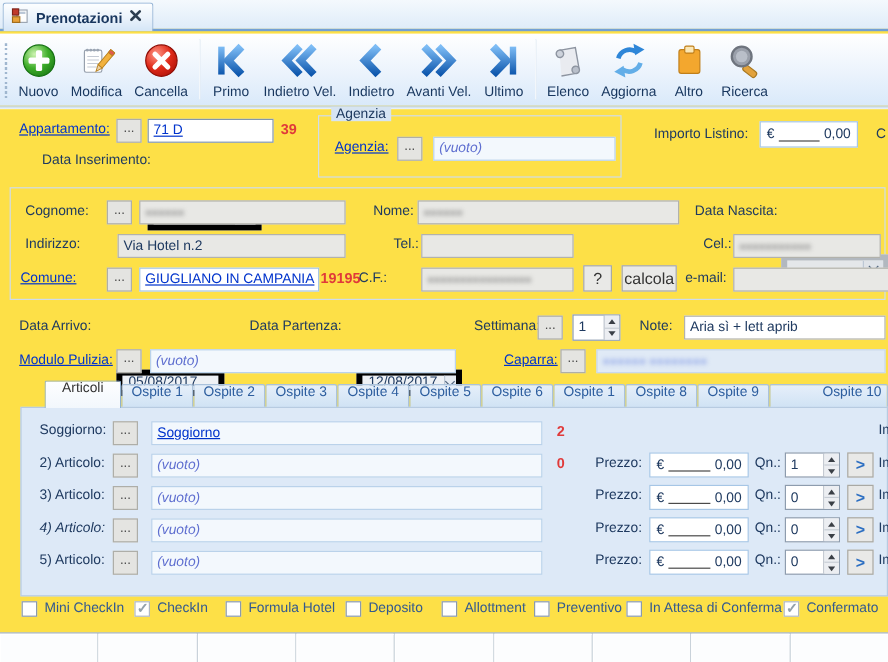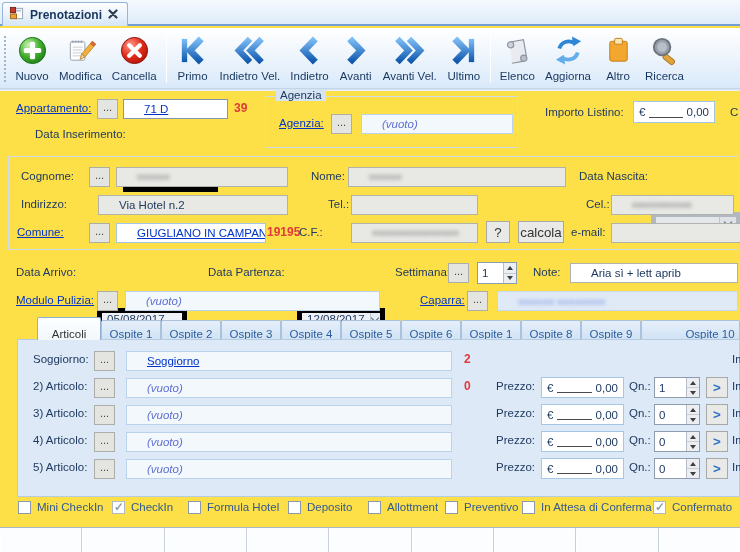--- a/index.html
+++ b/index.html
@@ -25,21 +25,21 @@
   .tbtn { display:flex; flex-direction:column; align-items:center; justify-content:flex-start;
           padding:3px 5px 2px 5px; min-width:44px; cursor:default; }
   .tbtn svg { width:31px; height:31px; }
   .tbtn .tlabel { margin-top:2px; font-size:11.5px; color:#17365e; white-space:nowrap; }
   .tsep { width:1px; height:50px; background:#b9cfe6; border-right:1px solid #ffffff; margin:0 4px; }
 
   
   .lbl { position:absolute; white-space:nowrap; color:#1f3a60; }
   .link { color:#0033cc; text-decoration:underline; }
   .red { color:#e03a3a; font-weight:600; font-size:12px; }
-  .tf { position:absolute; height:20px; display:flex; align-items:center; padding:0 20px;
+  .tf { position:absolute; height:20px; display:flex; align-items:center; padding:0 4px;
         background:#ffffff; border:1px solid #8296ac; white-space:nowrap; overflow:hidden; }
   .tf.blue  { border-color:#a6c6e6; }
   .tf.gray  { background:#e8e8e5; border-color:#b2b2ac; }
   .tf.lightblue { background:#f3f8fd; border-color:#bad2ea; }
   .tf.flatcap   { background:#e0eaf6; border-color:#c8d8ec; }
   .vuoto { font-style:italic; color:#5f6fd0; }
   .blurtxt { filter:blur(2.2px); color:#8a8a8a; font-size:9px; letter-spacing:0; }
   .blurtxt.blu { color:#93a8e8; font-size:10px; }
   .browse { position:absolute; width:21px; height:20px; background:#e4e4e1; border:1px solid #aeaea8;
             color:#4a4a4a; font-size:11px; text-align:center; line-height:14px; }
@@ -70,21 +70,21 @@
   .grp .gtitle { position:absolute; left:10px; top:-8px; background:#d6e4f3; padding:0 4px; }
   .cb { position:absolute; width:13px; height:13px; background:#fff; border:1px solid #8a9aac; }
   .cb.checked { border-color:#b0b8c0; }
   .cb.checked::after { content:"✓"; position:absolute; left:1px; top:-2px; color:#93a1ab;
                        font-size:12px; font-weight:bold; }
   .cblbl { position:absolute; color:#33598f; white-space:nowrap; }
 
   
   #tabstrip { position:absolute; left:17px; top:317px; width:723px; height:23px;
               display:flex; align-items:flex-end; }
-  .tab { height:20px; display:flex; align-items:flex-end; justify-content:center;
+  .tab { height:20px; display:flex; align-items:flex-start; justify-content:center;
          background:linear-gradient(#e6effa,#cfe2f4); border:1px solid #aac2dc; border-bottom:none;
          color:#2c5d9e; white-space:nowrap; border-radius:2px 2px 0 0; }
   .tab.active { height:23px; background:linear-gradient(#fdfeff,#f2f7fc); border-color:#8fb0d0;
                 color:#333333; z-index:2; }
   #tabpanel { position:absolute; left:17px; top:339px; width:723px; height:158px;
               background:#dde9f7; border:1px solid #b7cbe1; }
 
   
   #bottombar { position:absolute; left:0; top:527px; width:740px; height:25px;
                border-top:1px solid #aab6c2; background:#c9d2da; display:flex; gap:1px; }
@@ -193,26 +193,20 @@
       <span class="tlabel">Indietro Vel.</span>
     </div>
 
     <div class="tbtn">
       <span><svg viewBox="0 0 32 32">
         <path d="M22 4 L10.5 16 L22 28" stroke="url(#gbl)" stroke-width="7" fill="none"></path>
       </svg></span>
       <span class="tlabel">Indietro</span>
     </div>
 
-    <div class="tbtn">
-      <span><svg viewBox="0 0 32 32">
-        <path d="M10 4 L21.5 16 L10 28" stroke="url(#gbl)" stroke-width="7" fill="none"></path>
-      </svg></span>
-      <span class="tlabel">Avanti</span>
-    </div>
 
     <div class="tbtn">
       <span><svg viewBox="0 0 32 32">
         <path d="M3.5 4 L15 16 L3.5 28" stroke="url(#gbl)" stroke-width="6.4" fill="none"></path>
         <path d="M15.5 4 L27 16 L15.5 28" stroke="url(#gbl)" stroke-width="6.4" fill="none"></path>
       </svg></span>
       <span class="tlabel">Avanti Vel.</span>
     </div>
 
     <div class="tbtn">
@@ -480,21 +474,21 @@
             <i class="tu"></i>
           </span>
           <span class="sb">
             <i class="td"></i>
           </span>
         </span>
     </div>
     <button class="btn" style="left:688px; top:64px; width:22px; height:21px; color:#2d6fc2; font-weight:bold;">&gt;</button>
     <span class="lbl" style="left:714px; top:67px;">Im</span>
 
-    <span class="lbl" style="left:15px; top:94px;">4) Articolo:</span>
+    <span class="lbl" style="left:15px; top:94px;font-style:italic;">4) Articolo:</span>
     <span class="browse" style="left:76px; top:92px;">...</span>
     <div class="tf lightblue" style="left:108px; top:92px; width:326px;">
       <span class="vuoto">(vuoto)</span>
     </div>
     <span class="lbl" style="left:478px; top:94px;">Prezzo:</span>
     <div class="price" style="left:523px; top:91px; width:83px;">
       <span>€</span>
         <span class="fill"></span>
         <span>0,00</span>
     </div>

